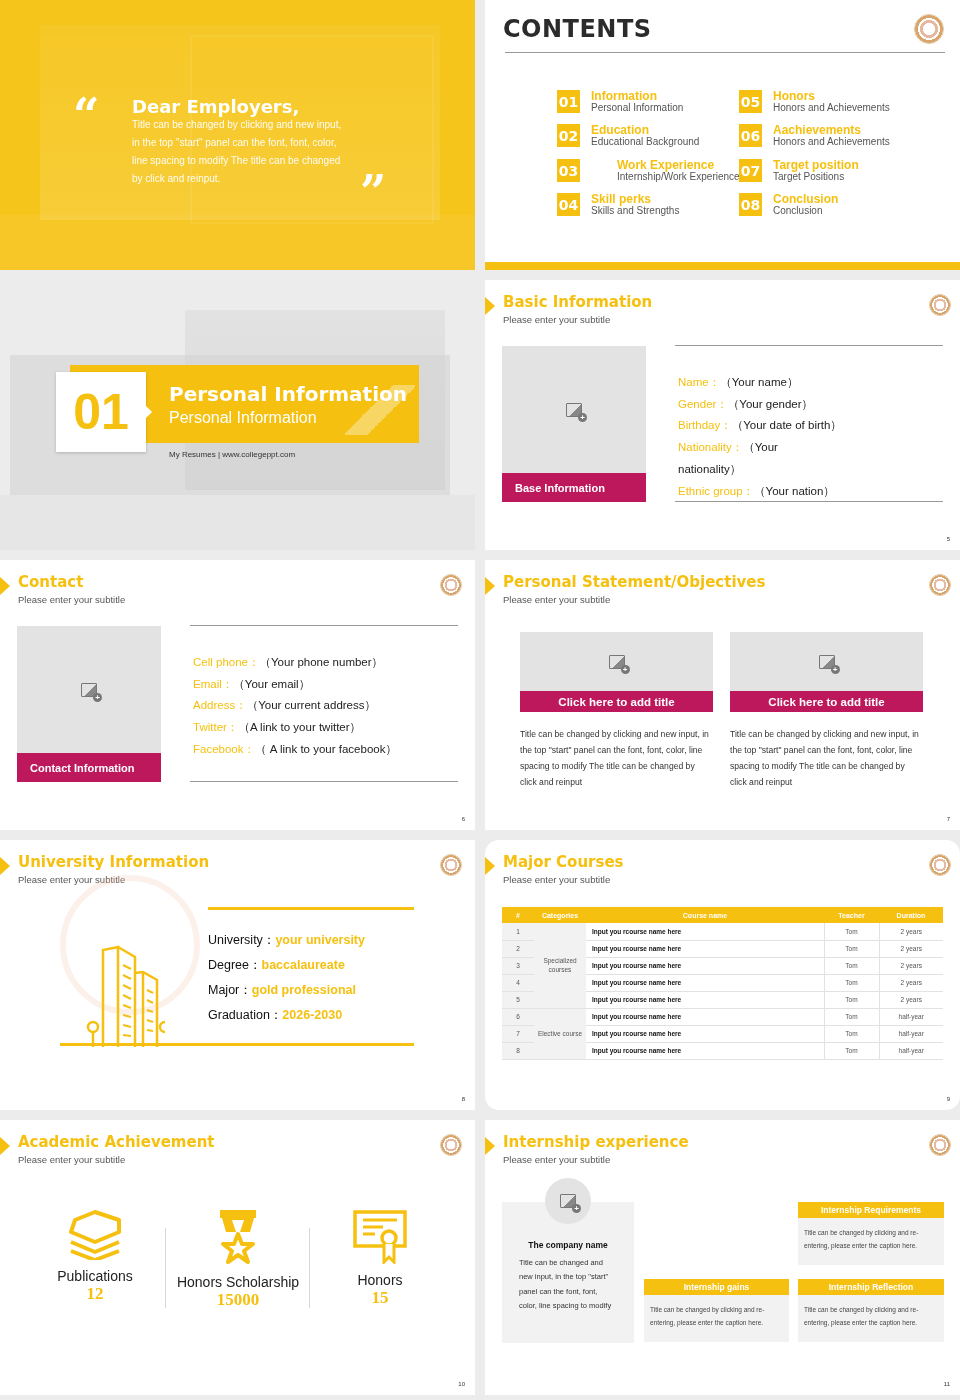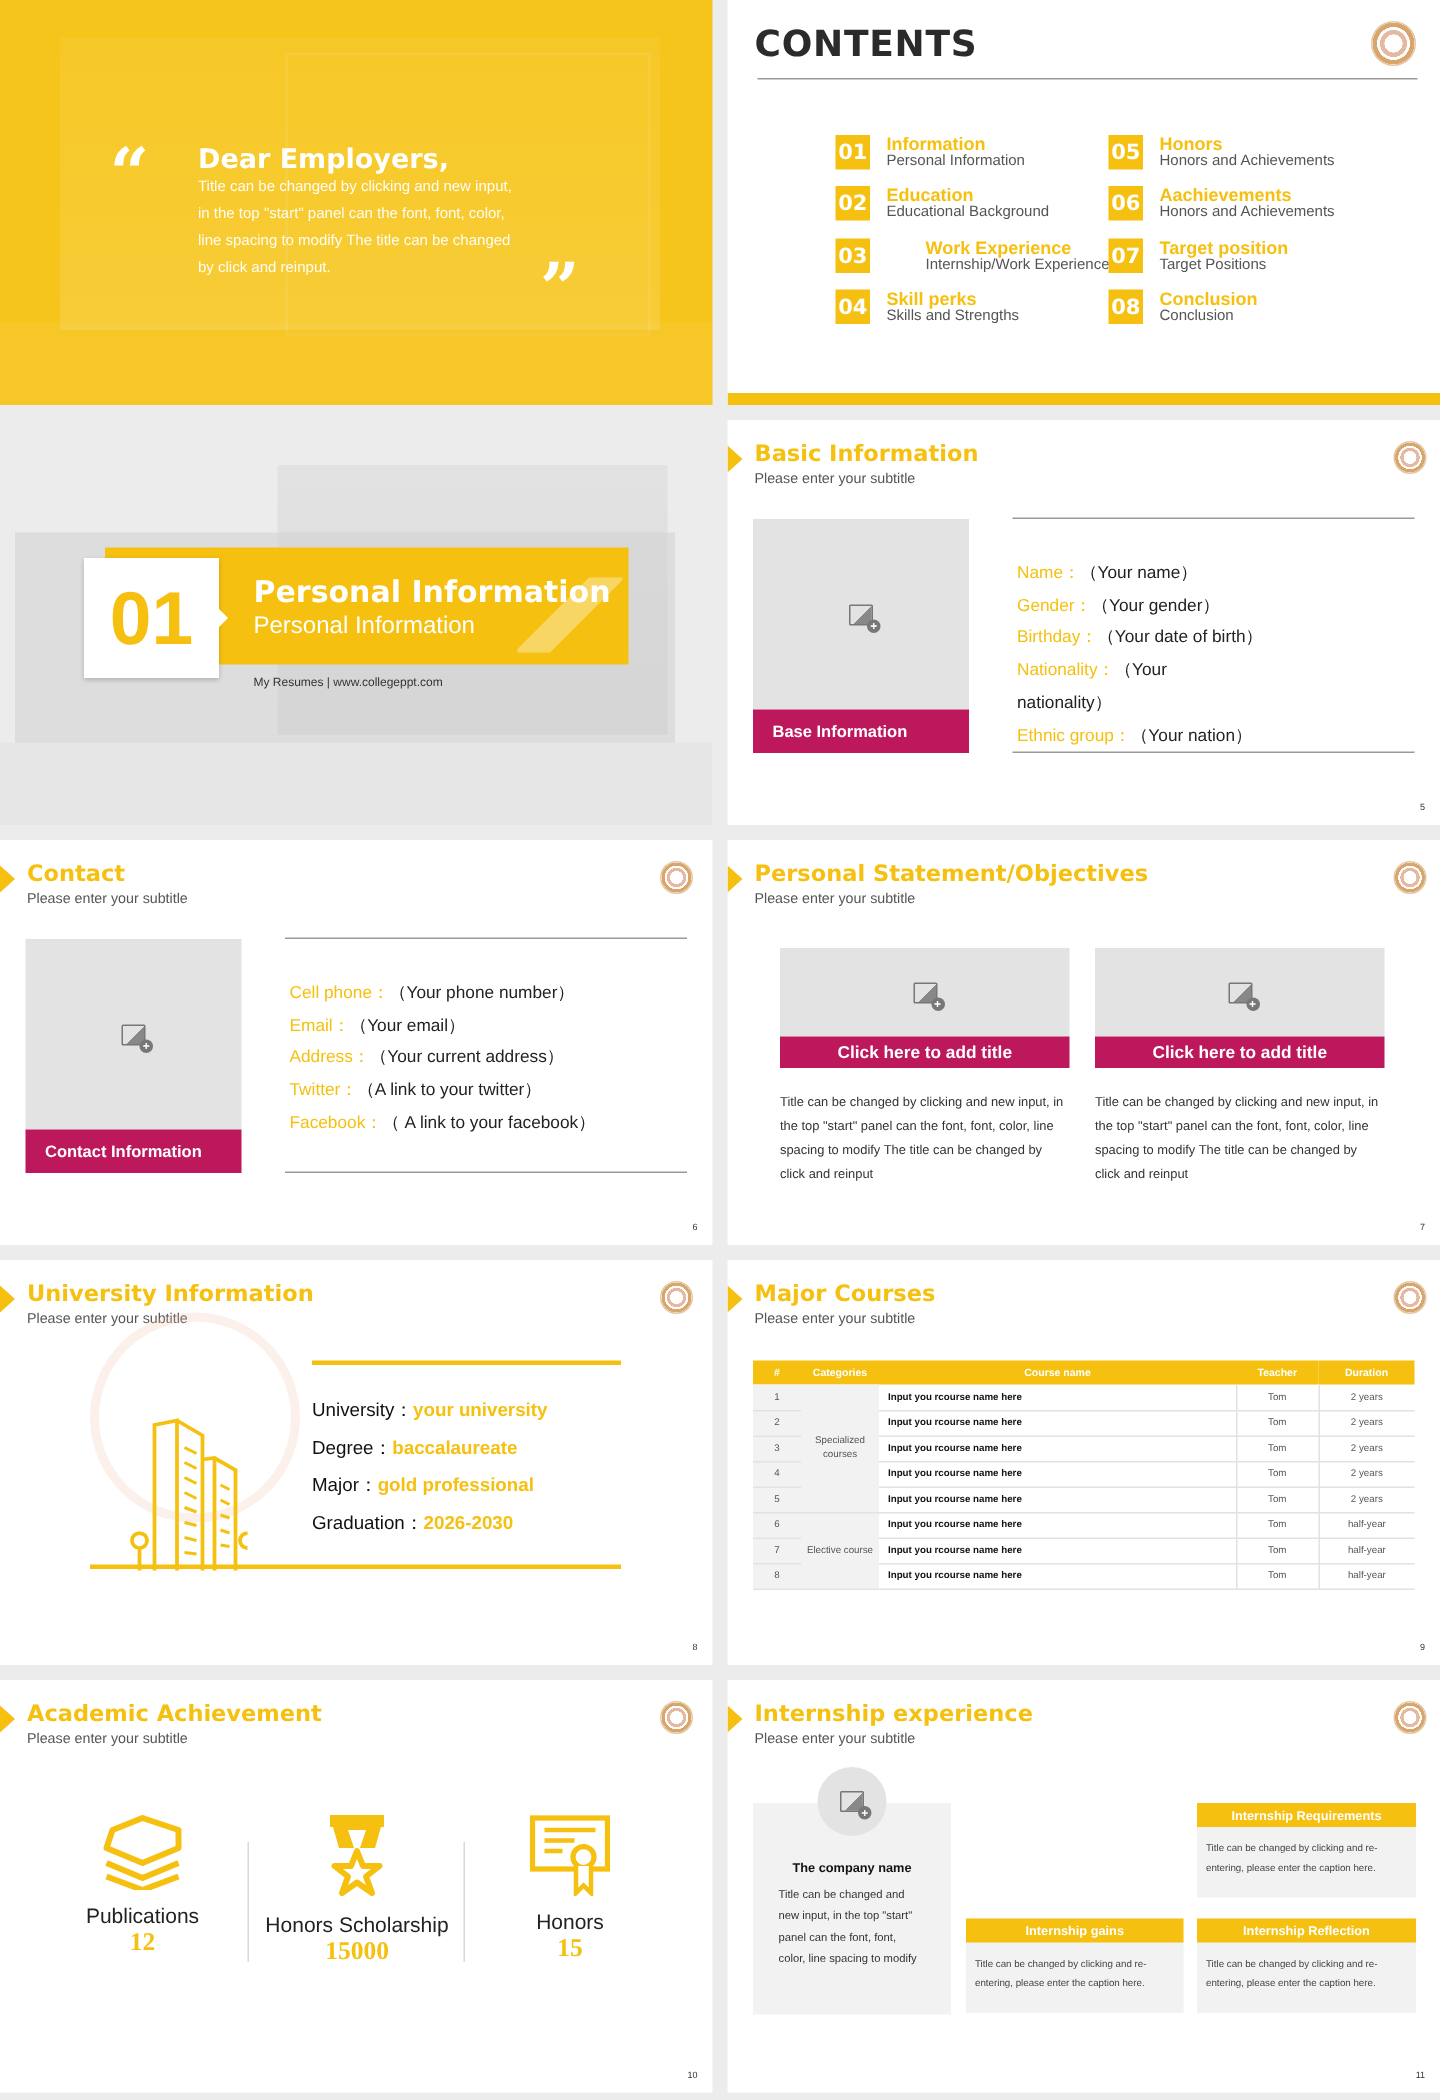--- a/index.html
+++ b/index.html
@@ -51,21 +51,21 @@
   .pg { position:absolute; right:10px; bottom:8px; font-size:6px; color:#333; }
   .photo { position:absolute; background:#e4e3e4; }
   .photo .ic { position:absolute; left:50%; top:50%; width:16px; height:14px; margin-left:-8px; margin-top:-7px; border:1.5px solid #777; border-radius:1px; background: linear-gradient(135deg, transparent 55%, #888 55%); }
   .photo .ic:after { content:"+"; position:absolute; right:-6px; bottom:-6px; width:9px; height:9px; border-radius:50%; background:#777; color:#fff; font-size:8px; line-height:9px; text-align:center; font-weight:bold; }
   .caption { position:absolute; background:#be185d; color:#fff; font-weight:bold; font-size:11px; display:flex; align-items:center; }
 
   #s4 { left:485px; top:280px; width:475px; height:270px; }
   #s5 { left:0; top:560px; width:475px; height:270px; }
   #s6 { left:485px; top:560px; width:475px; height:270px; }
   #s7 { left:0; top:840px; width:475px; height:270px; }
-  #s8 { left:485px; top:840px; width:475px; height:270px; }
+  #s8 { left:485px; top:840px; width:475px; height:270px;border-radius:14px; }
   #s9 { left:0; top:1120px; width:475px; height:275px; }
   #s10 { left:485px; top:1120px; width:475px; height:275px; }
 
   .kv { position:absolute; font-size:11.5px; line-height:21.7px; color:#222; }
   .kv .k { color:#f5c010; }
   .hr { position:absolute; height:1px; background:#999; }
 
   .card-txt { position:absolute; font-size:8.6px; line-height:16px; color:#333; }
 
   .uni-row { font-size:12.5px; line-height:25px; color:#111; }

